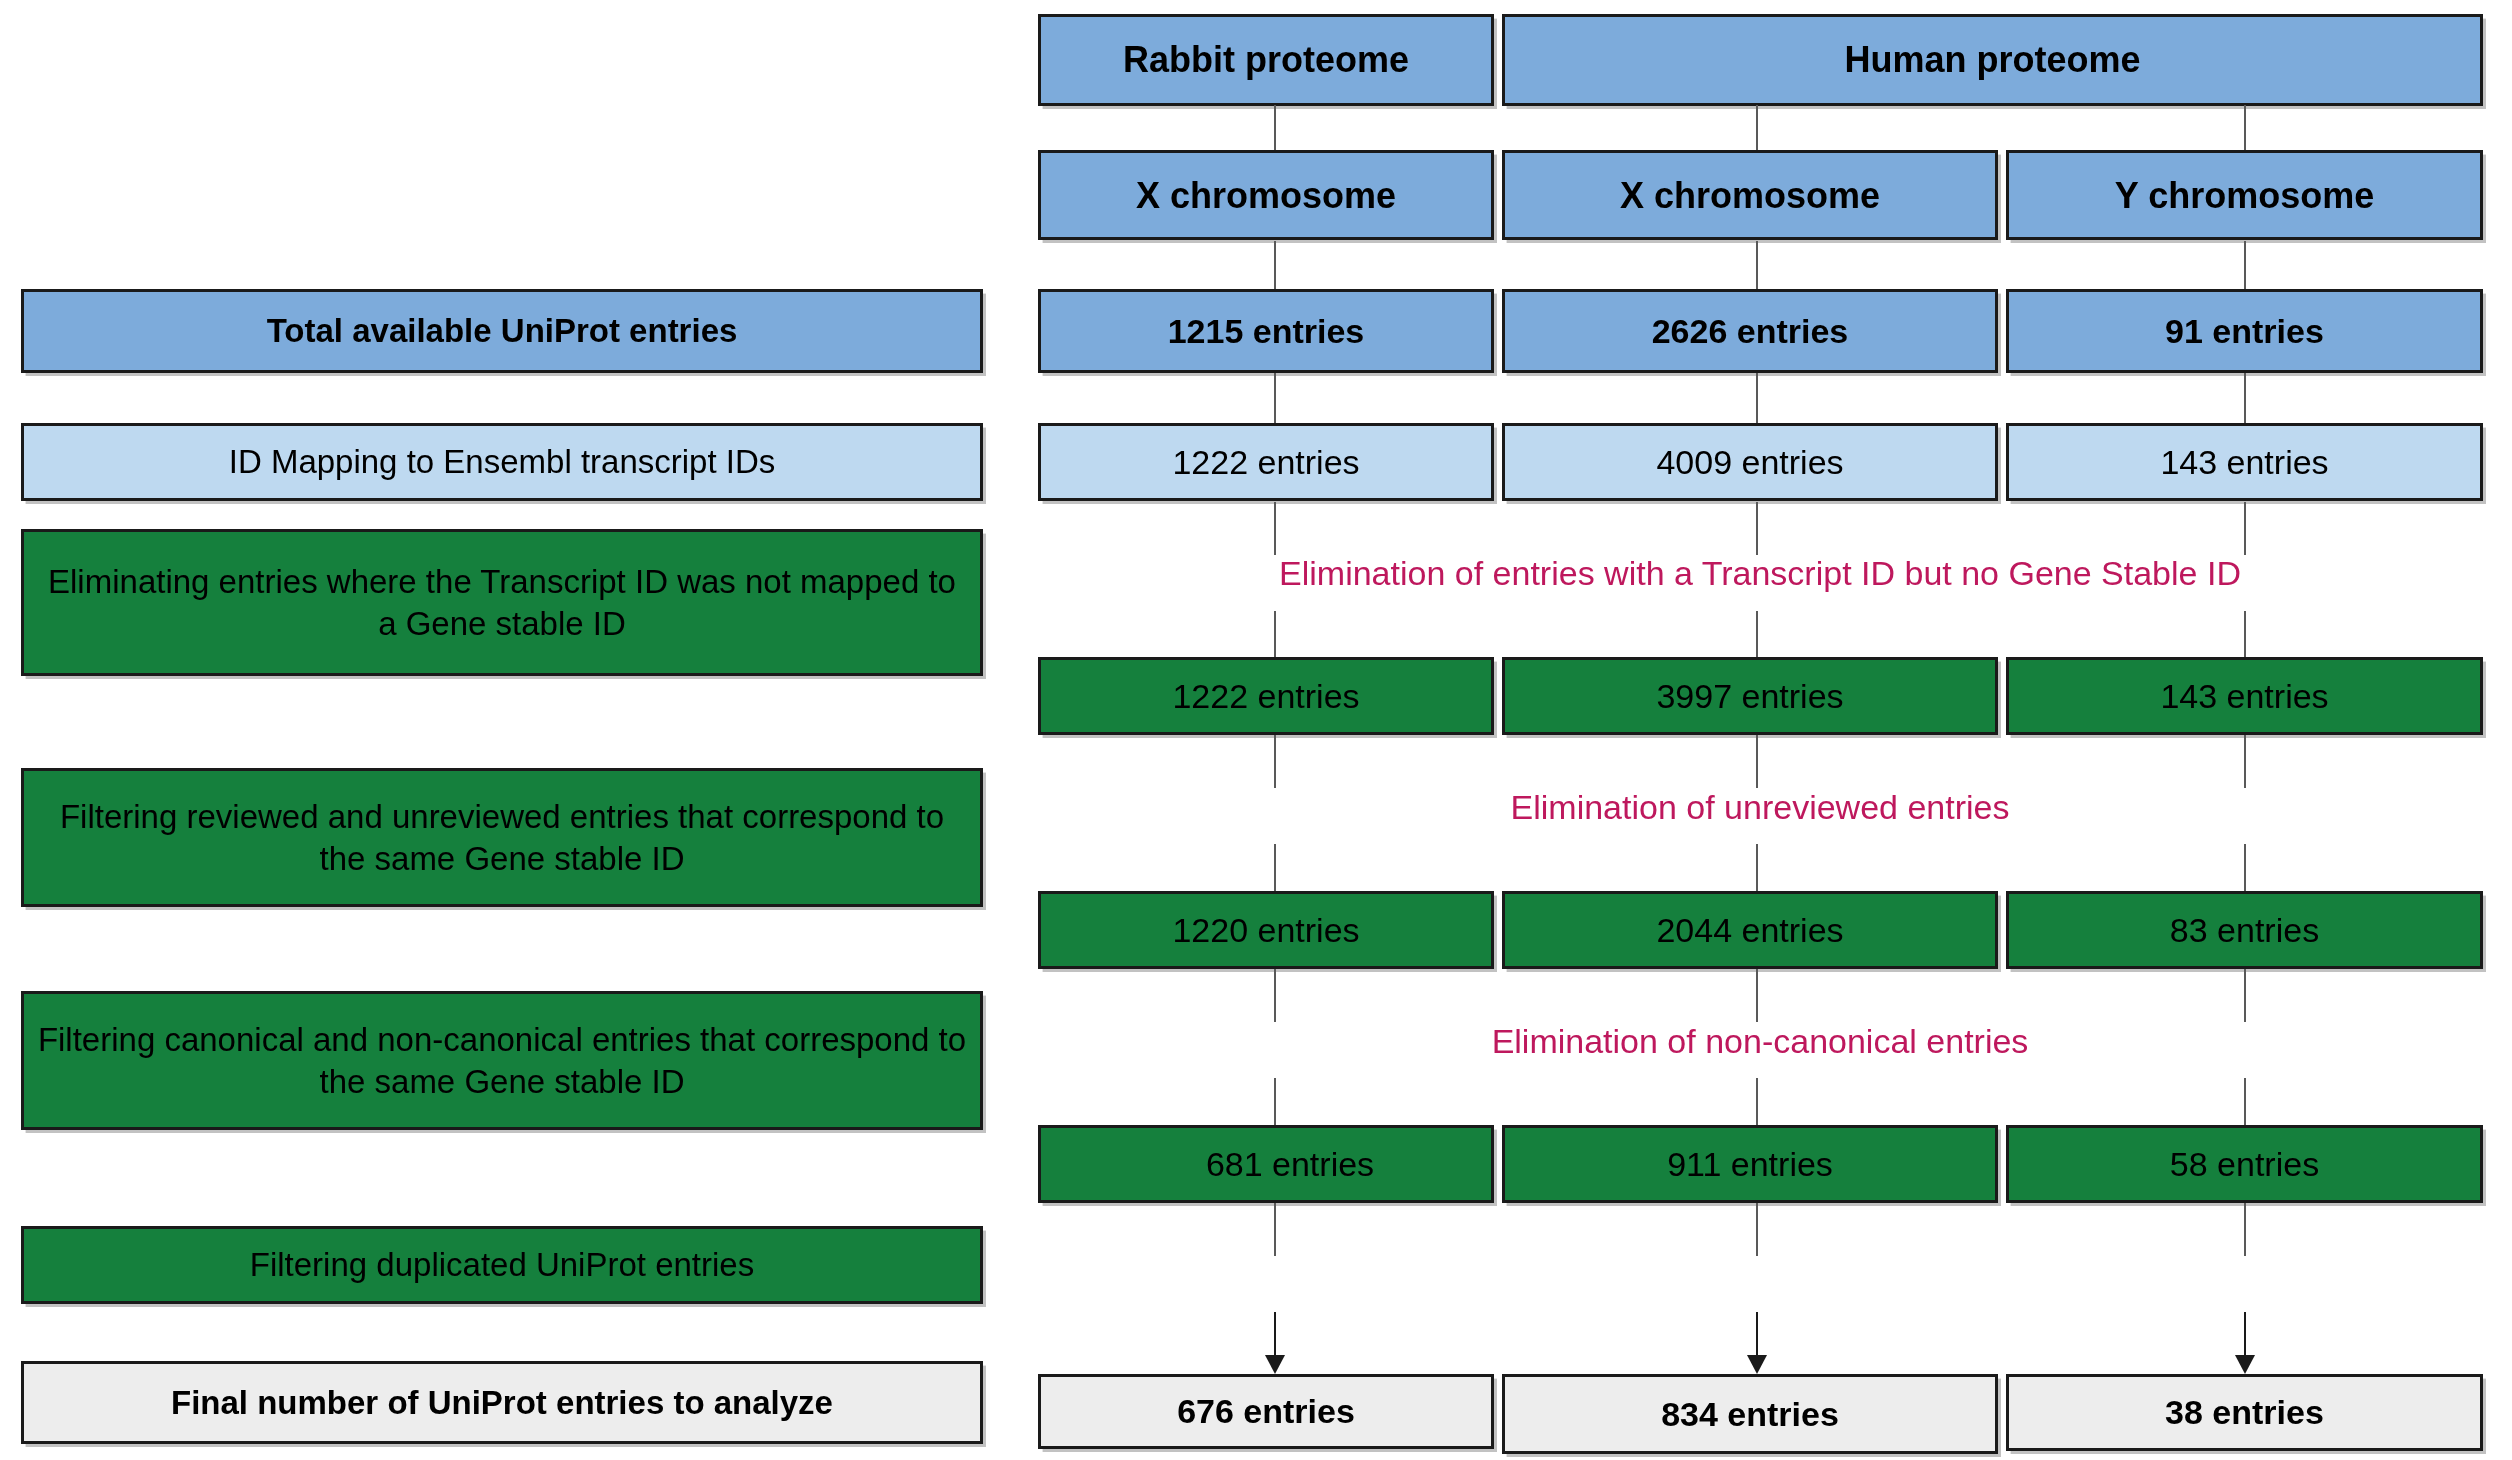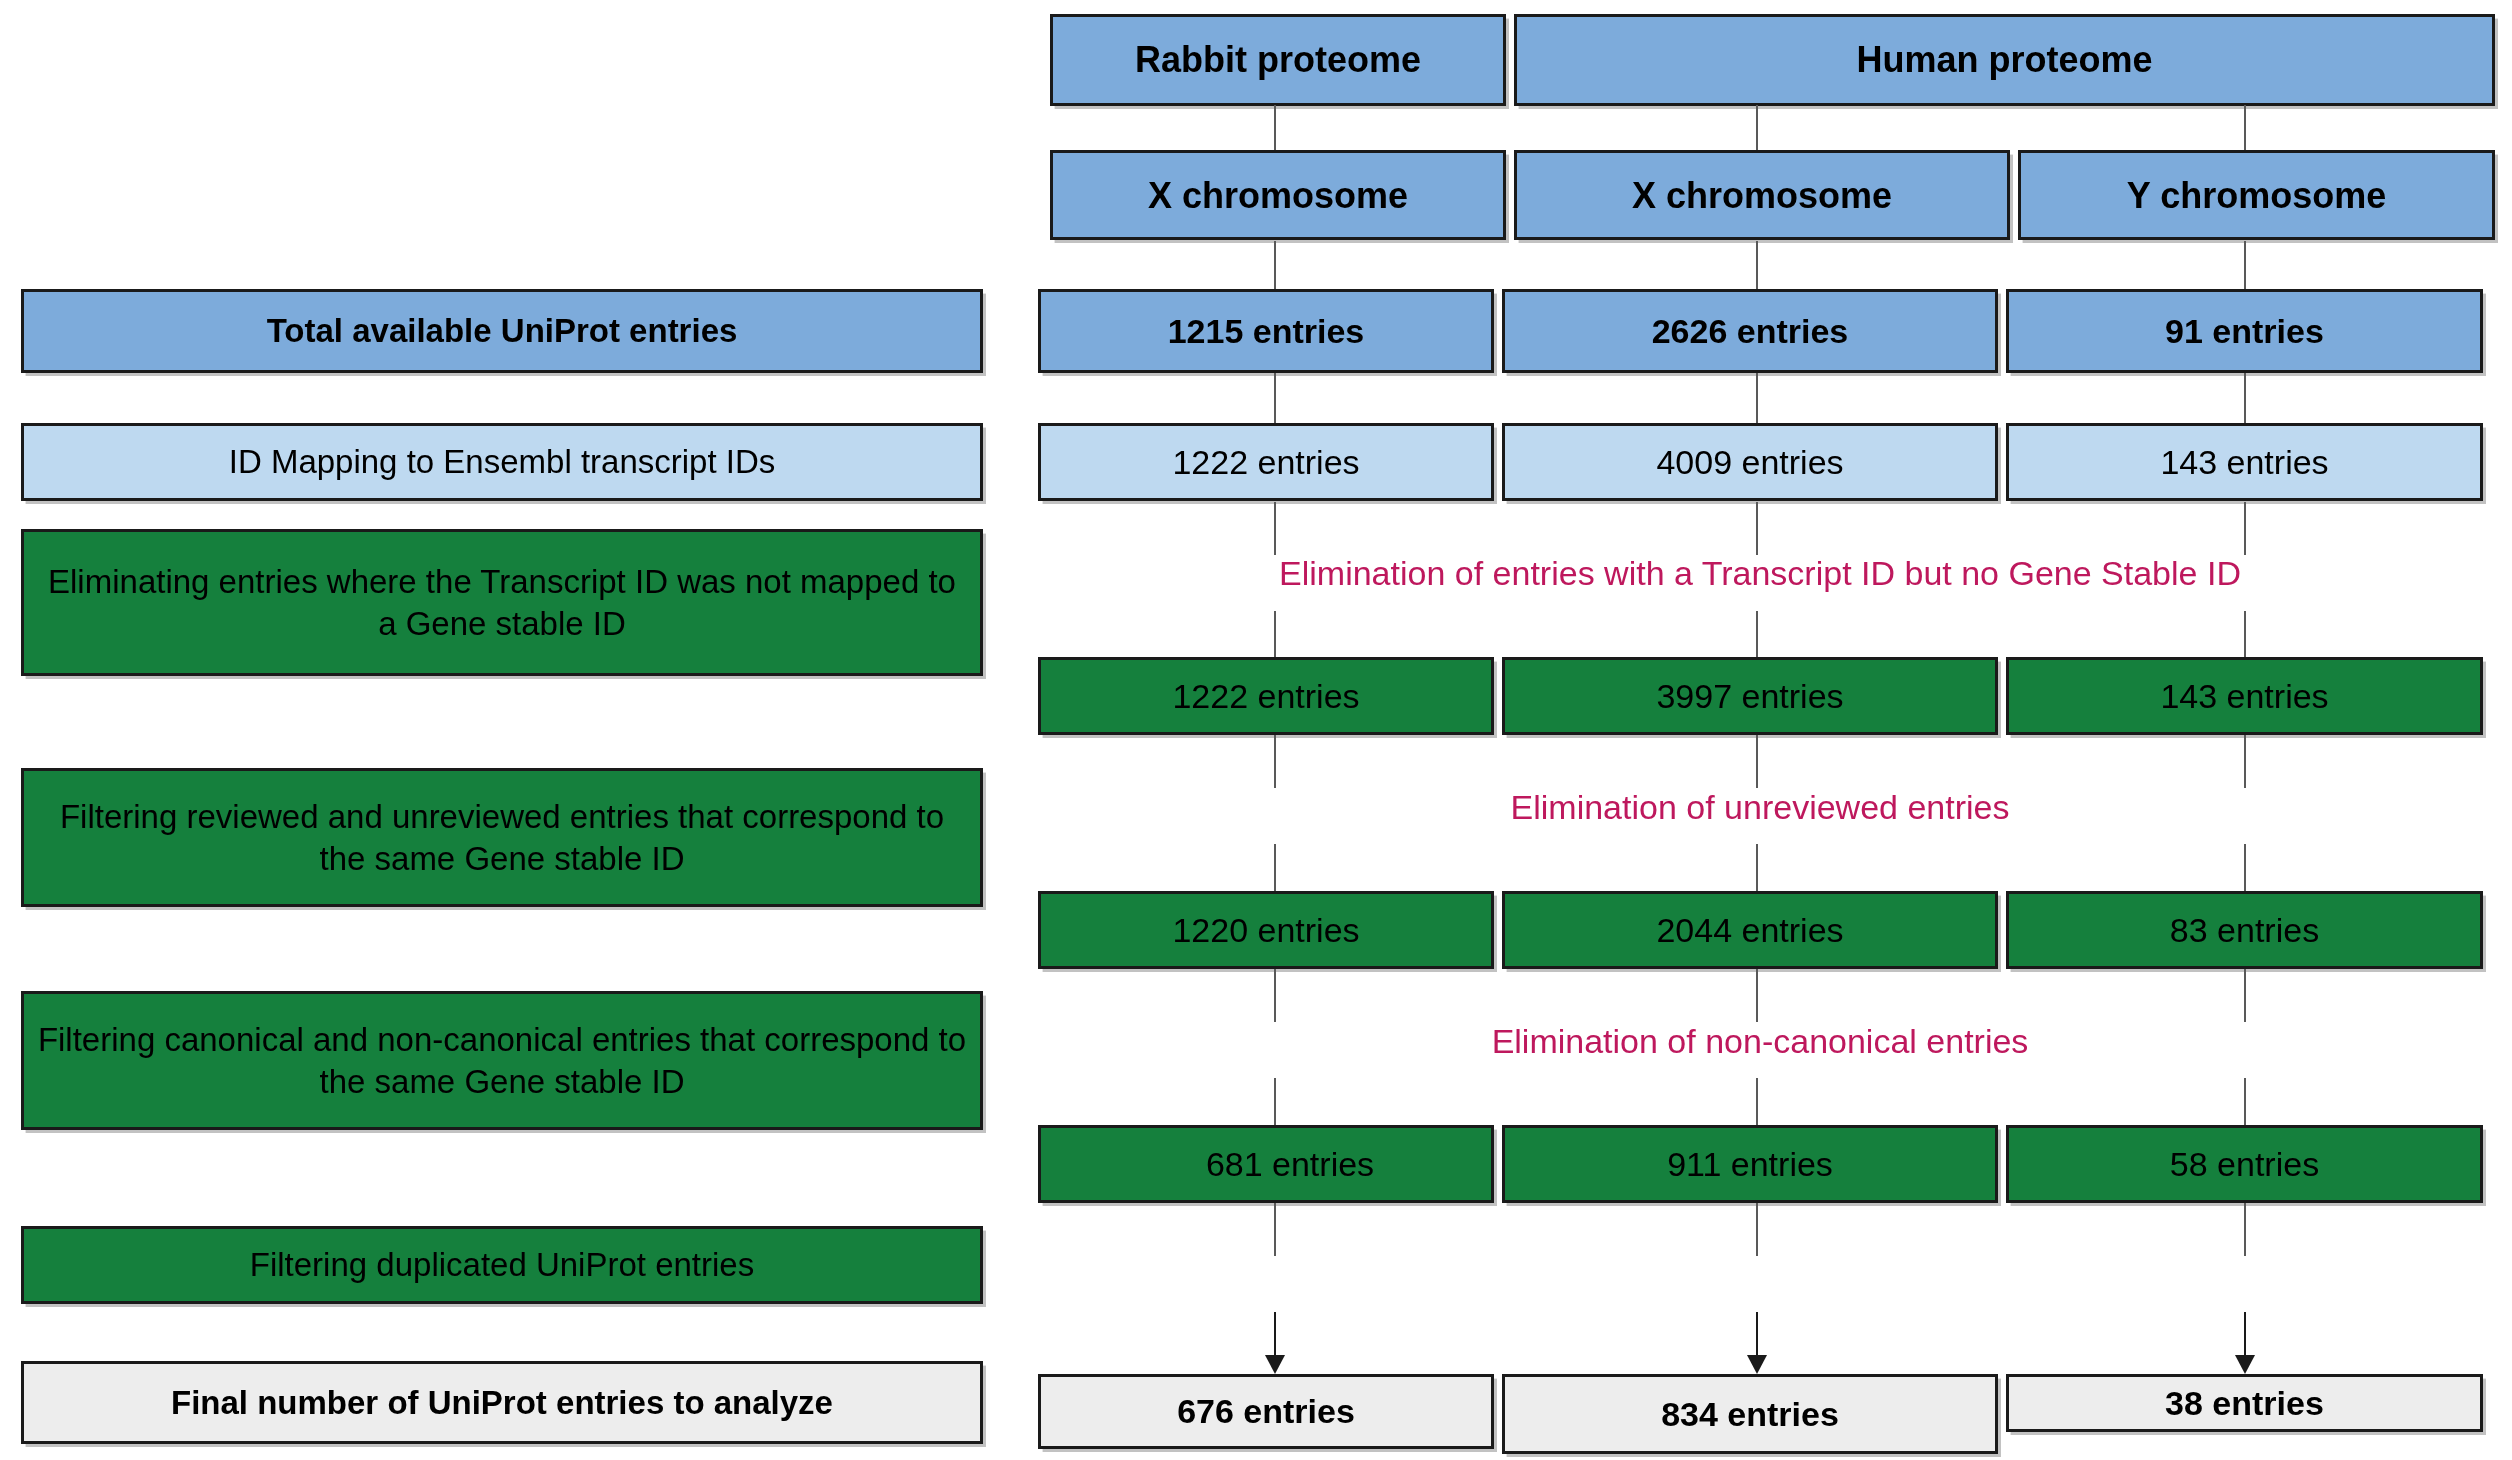--- a/index.html
+++ b/index.html
@@ -11,21 +11,21 @@
        display:flex;align-items:center;justify-content:center;text-align:center;
        line-height:1.25;box-shadow:3.8px 3.8px 0 -0.8px rgba(120,120,120,.45);}
   .box span{display:block;padding:0 10.5px;}
 
   .c-dark{background:#7DABDB;}
   .c-mid{background:#BED9F0;}
   .c-light{background:#15803d;}
   .c-gray{background:#EDEDED;}
 
   .bold{font-weight:bold;}
-  .fs-head{font-size:36px;margin-left:12px;}
+  .fs-head{font-size:36px;}
   .fs-cell{font-size:34px;}
   .fs-left{font-size:33px;}
 
   .vline{position:absolute;width:2.3px;background:#595959;}
   .arrow{position:absolute;width:2.3px;background:#1a1a1a;}
   .arrow::after{content:"";position:absolute;left:50%;bottom:-1.5px;
       transform:translateX(-50%);width:0;height:0;
       border-left:10.5px solid transparent;border-right:10.5px solid transparent;
       border-top:19.6px solid #1a1a1a;}
 
@@ -182,18 +182,18 @@
 
   <div class="box c-gray bold fs-left" style="left:21px;top:1361px;width:962px;height:83px;">
     <span>Final number of UniProt entries to analyze</span>
   </div>
   <div class="box c-gray bold fs-cell" style="left:1038px;top:1374px;width:456px;height:75px;">
     <span>676 entries</span>
   </div>
   <div class="box c-gray bold fs-cell" style="left:1502px;top:1374px;width:496px;height:80px;">
     <span>834 entries</span>
   </div>
-  <div class="box c-gray bold fs-cell" style="left:2006px;top:1374px;width:477px;height:58px;">
+  <div class="box c-gray bold fs-cell" style="left:2006px;top:1374px;width:477px;height:77px;">
     <span>38 entries</span>
   </div>
 
 </div>
 
 
 </body></html>

